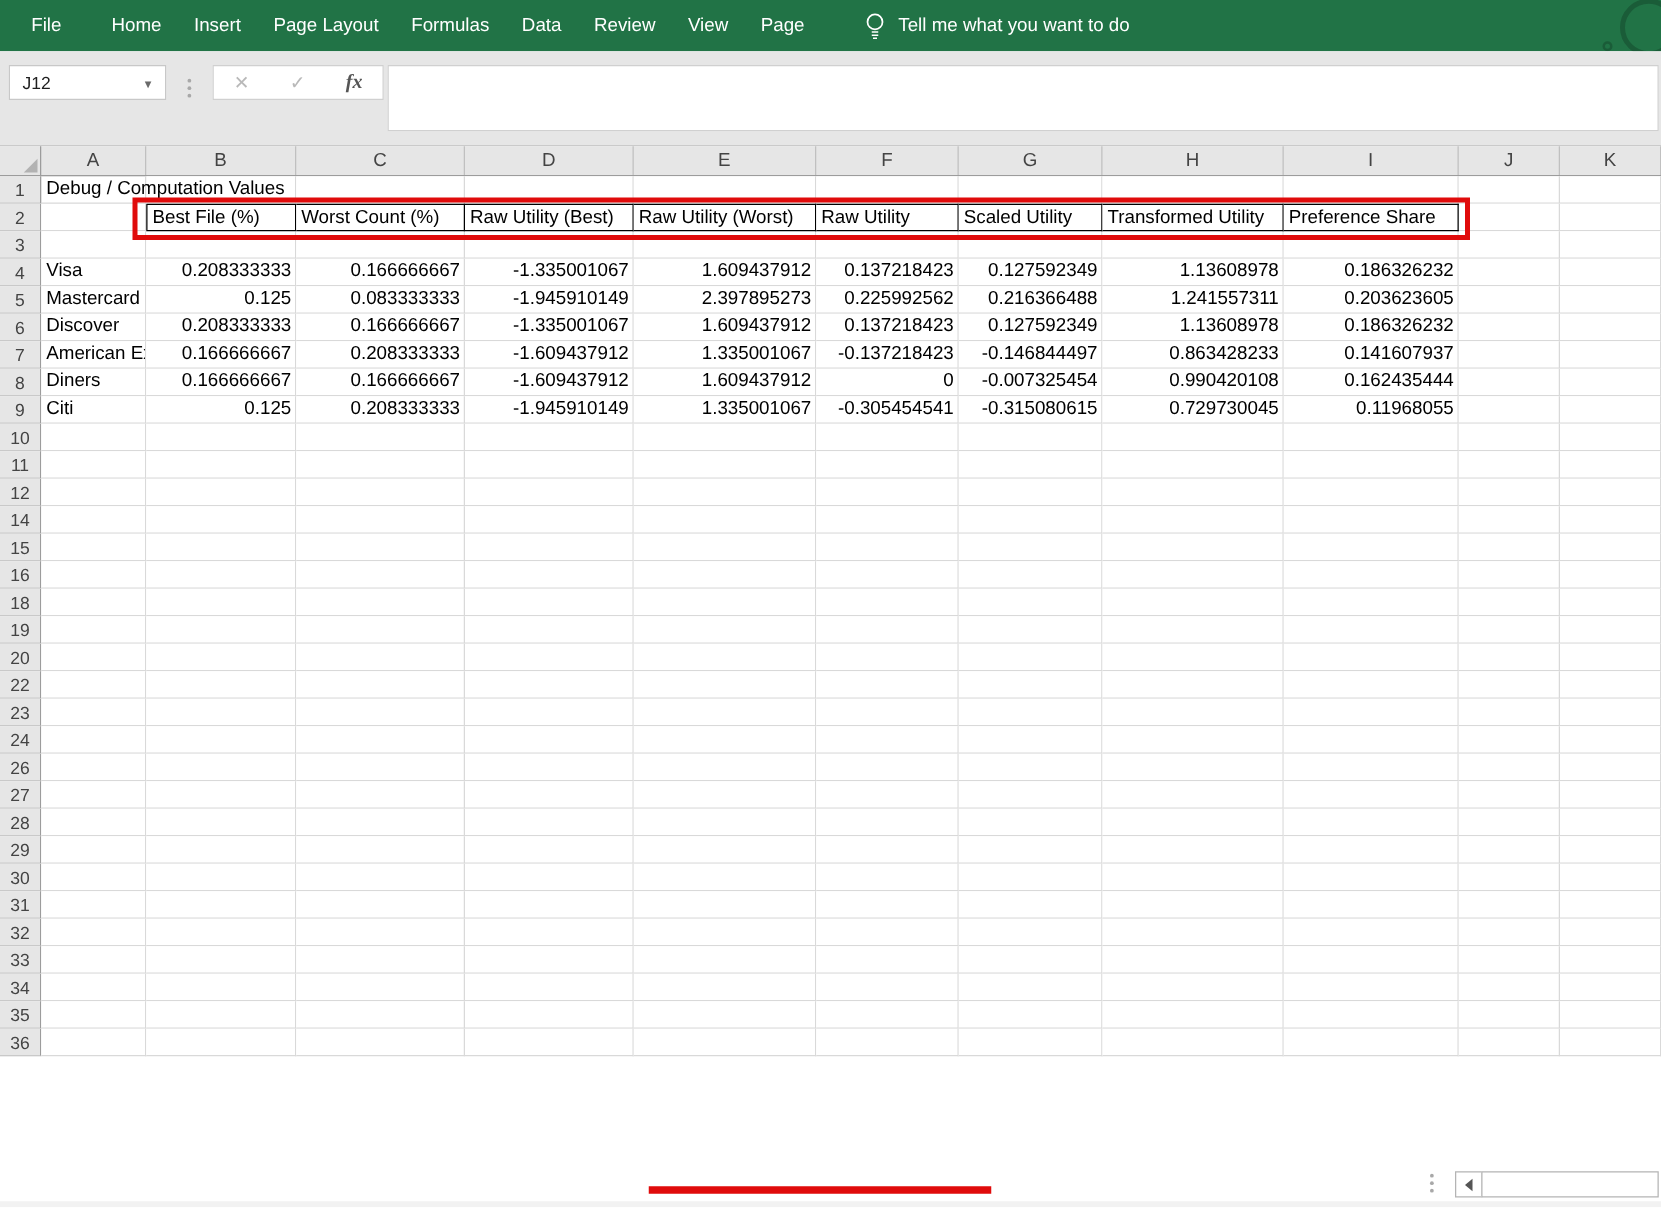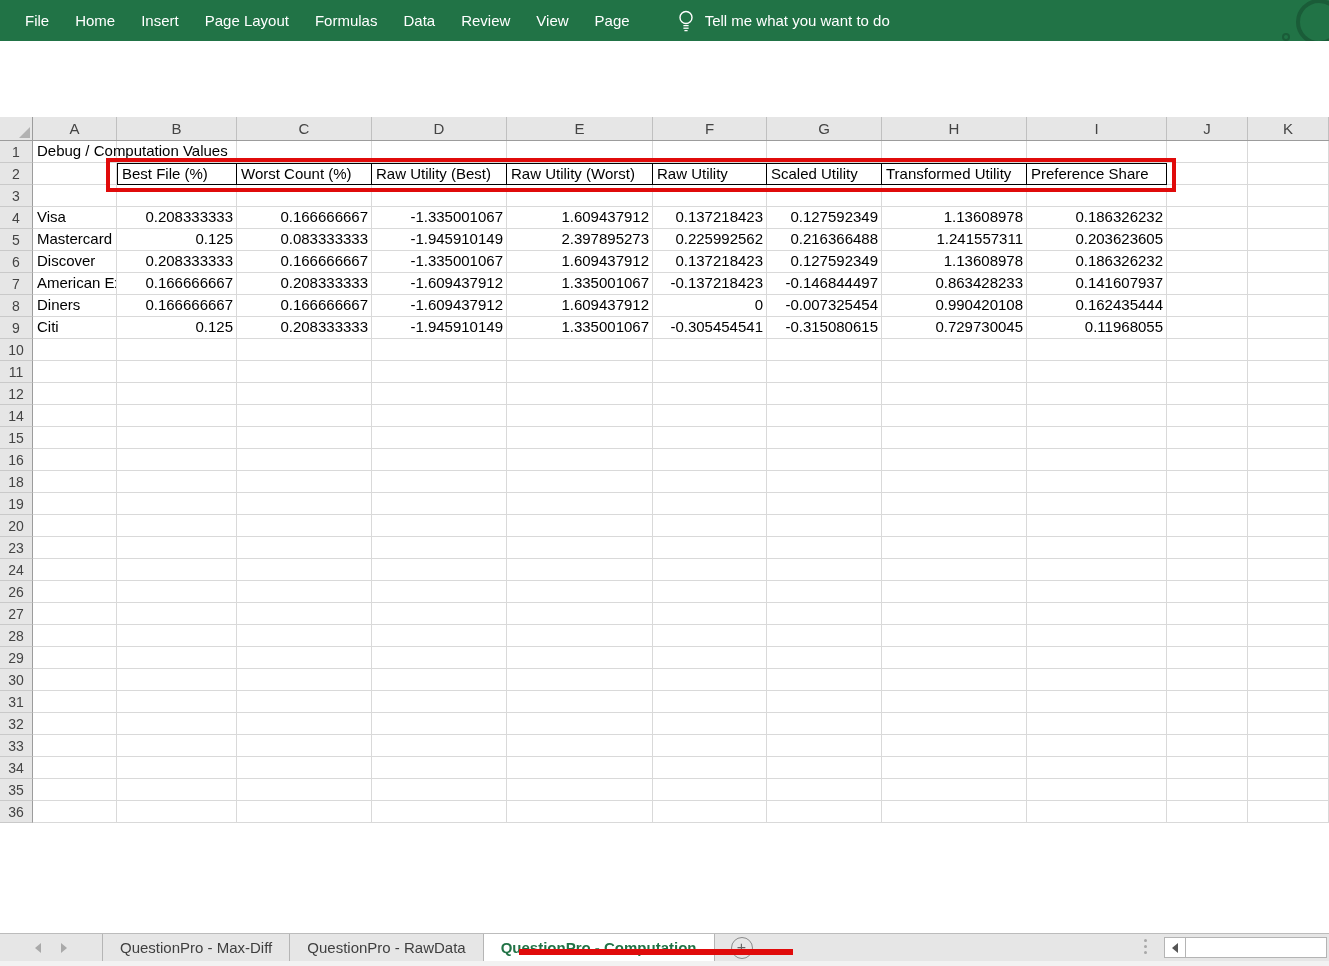--- a/index.html
+++ b/index.html
@@ -10,21 +10,21 @@
   *{margin:0;padding:0;box-sizing:border-box;}
   html,body{background:#fff;}
   .page{position:relative;width:1329px;height:966px;overflow:hidden;
         font-family:"Liberation Sans",sans-serif;background:#fff;}
 
   
   .ribbon{position:absolute;left:0;top:0;width:1329px;height:41px;
           background:var(--ribbon-green);display:flex;align-items:center;
           padding-left:25px;gap:26px;color:#fff;font-size:15px;overflow:hidden;}
   .menu-item{white-space:nowrap;cursor:default;}
-  .menu-file{}
+  .menu-file{margin-right:14px;}
   .tellme{display:flex;align-items:center;gap:11px;margin-left:22px;}
   .deco-ring{position:absolute;right:-13px;top:-1px;width:46px;height:46px;
              border:4px solid #1a5c38;border-radius:50%;}
   .deco-dot{position:absolute;right:39px;top:33px;width:8px;height:8px;
             border:2px solid #1a5c38;border-radius:50%;}
 
   
   .formula-row{position:absolute;left:0;top:41px;width:1329px;height:76px;
                background:#e6e6e6;border-bottom:1px solid #cacaca;}
   .name-box{position:absolute;left:7px;top:11px;width:126px;height:28px;
@@ -121,20 +121,37 @@
           <line x1="5.4" y1="18.2" x2="10.6" y2="18.2" stroke="#ffffff" stroke-width="1.3"></line>
           <line x1="6.4" y1="20.6" x2="9.6" y2="20.6" stroke="#ffffff" stroke-width="1.3"></line>
         </svg>
       </span>
       <span>Tell me what you want to do</span>
     </div>
     <div class="deco-ring"></div>
     <div class="deco-dot"></div>
   </div>
 
+  <div class="formula-row">
+    <div class="name-box">
+      <span>J12</span>
+      <span class="name-arrow">▼</span>
+    </div>
+    <div class="grip-v">
+        <i></i>
+        <i></i>
+        <i></i>
+      </div>
+    <div class="fx-box">
+      <span class="icon-cancel">✕</span>
+      <span class="icon-enter">✓</span>
+      <span class="icon-fx">fx</span>
+    </div>
+    <div class="formula-input"></div>
+  </div>
 
   <div class="grid">
     <div class="col-headers">
       <div class="corner-cell">
         <div class="corner-tri"></div>
       </div>
       <div style="display:flex;">
           <div class="col-hdr" style="width: 84px;">A</div>
           <div class="col-hdr" style="width: 120px;">B</div>
           <div class="col-hdr" style="width: 135px;">C</div>
@@ -395,20 +412,34 @@
           <div class="cell" style="width: 135px;"></div>
           <div class="cell" style="width: 146px;"></div>
           <div class="cell" style="width: 114px;"></div>
           <div class="cell" style="width: 115px;"></div>
           <div class="cell" style="width: 145px;"></div>
           <div class="cell" style="width: 140px;"></div>
           <div class="cell" style="width: 81px;"></div>
           <div class="cell" style="width: 81px;"></div>
         </div>
         <div class="grid-row">
+          <div class="row-hdr">22</div>
+          <div class="cell" style="width: 84px;"></div>
+          <div class="cell" style="width: 120px;"></div>
+          <div class="cell" style="width: 135px;"></div>
+          <div class="cell" style="width: 135px;"></div>
+          <div class="cell" style="width: 146px;"></div>
+          <div class="cell" style="width: 114px;"></div>
+          <div class="cell" style="width: 115px;"></div>
+          <div class="cell" style="width: 145px;"></div>
+          <div class="cell" style="width: 140px;"></div>
+          <div class="cell" style="width: 81px;"></div>
+          <div class="cell" style="width: 81px;"></div>
+        </div>
+        <div class="grid-row">
           <div class="row-hdr">23</div>
           <div class="cell" style="width: 84px;"></div>
           <div class="cell" style="width: 120px;"></div>
           <div class="cell" style="width: 135px;"></div>
           <div class="cell" style="width: 135px;"></div>
           <div class="cell" style="width: 146px;"></div>
           <div class="cell" style="width: 114px;"></div>
           <div class="cell" style="width: 115px;"></div>
           <div class="cell" style="width: 145px;"></div>
           <div class="cell" style="width: 140px;"></div>
@@ -581,32 +612,20 @@
           <div class="cell" style="width: 145px;"></div>
           <div class="cell" style="width: 140px;"></div>
           <div class="cell" style="width: 81px;"></div>
           <div class="cell" style="width: 81px;"></div>
         </div>
       </div>
   </div>
 
   <div class="anno-box" id="anno-header-box"></div>
 
-  <div class="tabbar">
-    <div class="tab-nav">
-      <span class="nav-left"></span>
-      <span class="nav-right"></span>
-    </div>
-    <div style="display:flex;align-items:stretch;">
-        <div class="sheet-tab">QuestionPro - Max-Diff</div>
-        <div class="sheet-tab">QuestionPro - RawData</div>
-        <div class="sheet-tab active">QuestionPro - Computation</div>
-      </div>
-    <div class="add-sheet">+</div>
-  </div>
 
   <div class="anno-underline" id="anno-tab-underline"></div>
 
   <div class="grip-h">
       <i></i>
       <i></i>
       <i></i>
     </div>
   <div class="hsb-arrow">
       <i></i>

